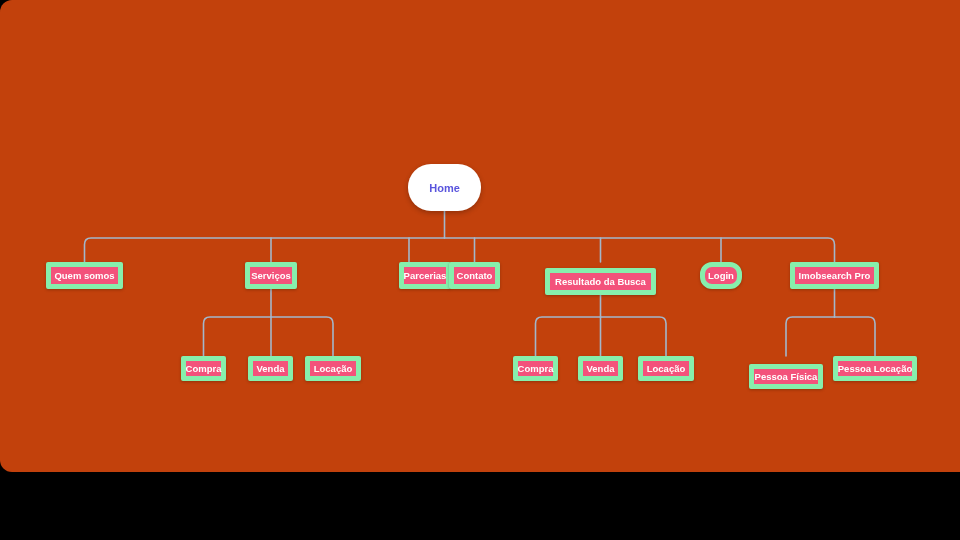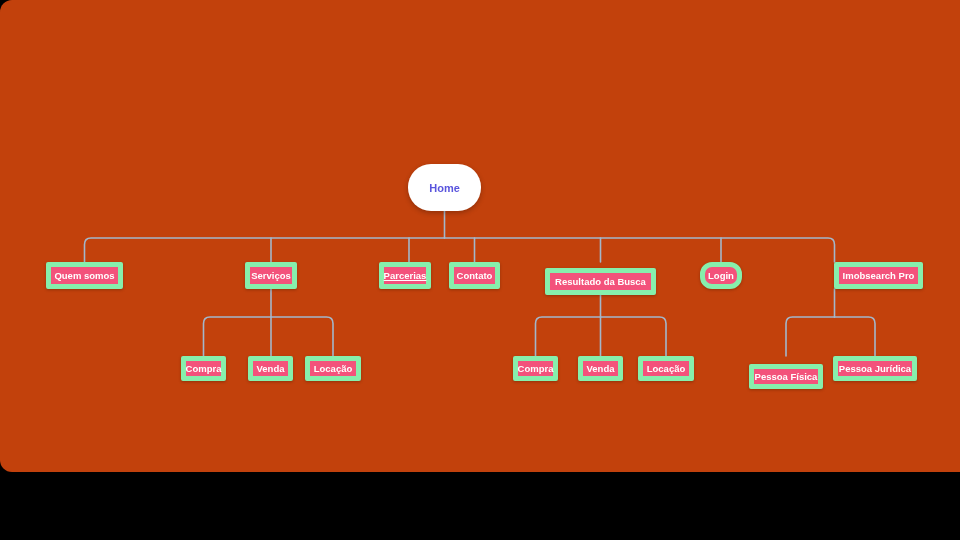--- a/index.html
+++ b/index.html
@@ -89,30 +89,30 @@
 
     <path d="M834.5 289 V317"></path>
     <path d="M786 356 V323.5 Q786 317 792.5 317 H834.5"></path>
     <path d="M875 356 V323.5 Q875 317 868.5 317 H834.5"></path>
   </svg>
 
   <div class="node-root" style="left:408px; top:164px; width:73px; height:47px;">Home</div>
 
   <div class="node" style="left:46px; top:262px; width:77px; height:27px;">Quem somos</div>
   <div class="node" style="left:245px; top:262px; width:52px; height:27px;">Serviços</div>
-  <div class="node" style="left:379px; top:262px; width:52px; height:27px;text-decoration:underline;">Parcerias</div>
+  <div class="node" style="left:399px; top:262px; width:52px; height:27px;">Parcerias</div>
   <div class="node" style="left:449px; top:262px; width:51px; height:27px;">Contato</div>
   <div class="node" style="left:545px; top:268px; width:111px; height:27px;">Resultado da Busca</div>
   <div class="node" style="left:700px; top:262px; width:42px; height:27px;border-radius:12px;">Login</div>
-  <div class="node" style="left:834px; top:262px; width:89px; height:27px;">Imobsearch Pro</div>
+  <div class="node" style="left:790px; top:262px; width:89px; height:27px;">Imobsearch Pro</div>
 
   <div class="node" style="left:181px; top:356px; width:45px; height:25px;">Compra</div>
   <div class="node" style="left:248px; top:356px; width:45px; height:25px;">Venda</div>
   <div class="node" style="left:305px; top:356px; width:56px; height:25px;">Locação</div>
 
   <div class="node" style="left:513px; top:356px; width:45px; height:25px;">Compra</div>
   <div class="node" style="left:578px; top:356px; width:45px; height:25px;">Venda</div>
   <div class="node" style="left:638px; top:356px; width:56px; height:25px;">Locação</div>
 
   <div class="node" style="left:749px; top:356px; width:74px; height:25px;margin-top:8px;">Pessoa Física</div>
-  <div class="node" style="left:833px; top:356px; width:84px; height:25px;">Pessoa Jurídica</div>
+  <div class="node" style="left:833px; top:356px; width:84px; height:25px;">Pessoa Locação</div>
 
 </div>
 
 </body></html>

